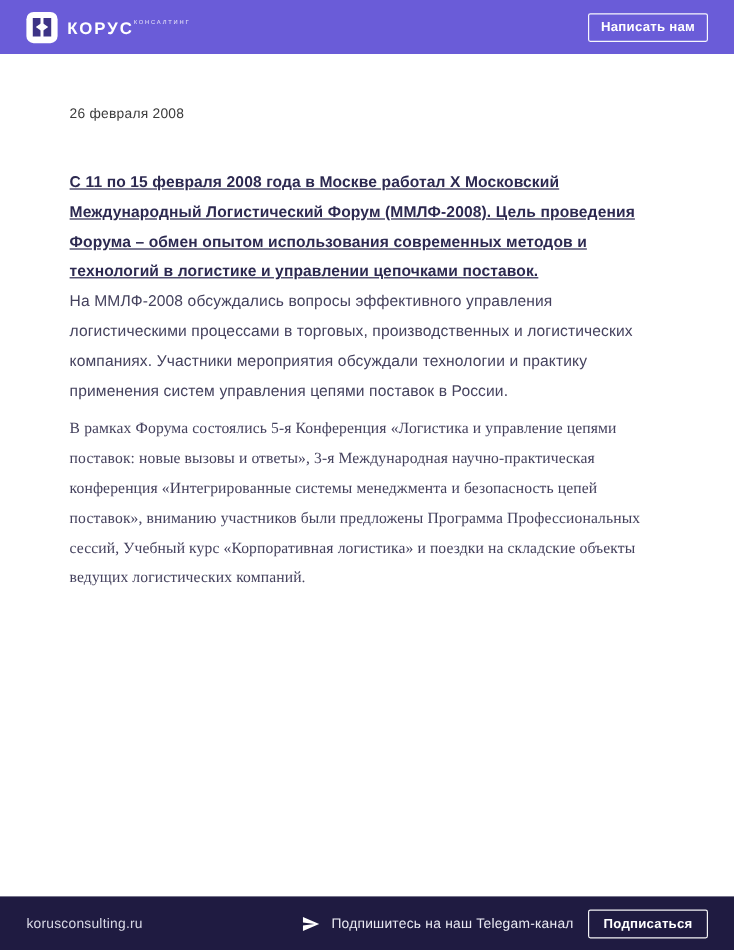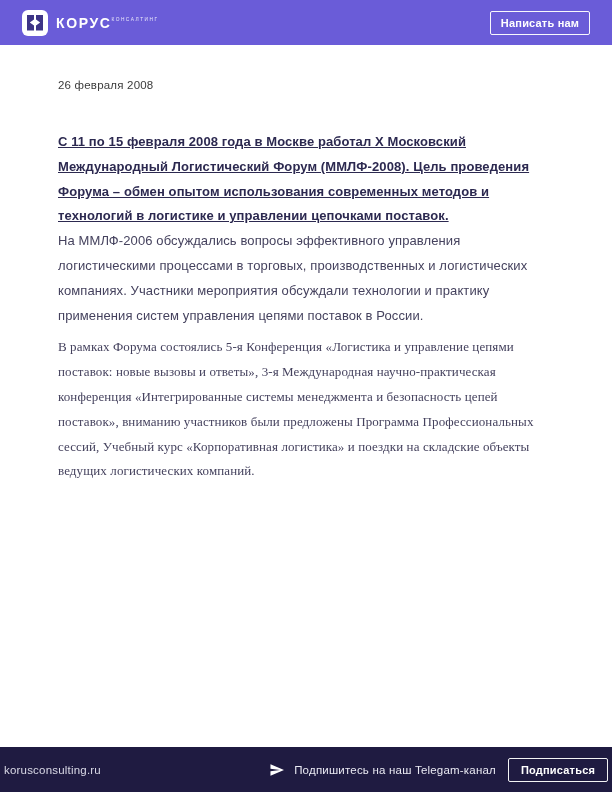--- a/index.html
+++ b/index.html
@@ -52,21 +52,21 @@
     font-weight:bold;
     font-size:11px;
     width:100px;height:24px;
     border-radius:2px;
     cursor:pointer;
     display:flex;align-items:center;justify-content:center;
     letter-spacing:.2px;
   }
   
   .article{padding:0 58px;}
-  .date{margin-top:34px;font-size:11.5px;color:#3b3b3b;letter-spacing:.2px;}
+  .date{margin-top:44px;font-size:11.5px;color:#3b3b3b;letter-spacing:.2px;}
   .title{
     margin:26px 0 0;
     font-size:22px;line-height:38px;
     font-weight:bold;
     color:var(--title-color);
     max-width:460px;
     letter-spacing:.2px;
   }
   .lead,.body-text{
     font-size:13px;line-height:24.8px;
@@ -75,21 +75,21 @@
     margin:0;
   }
   .lead{margin-top:39px;font-weight:bold;color:var(--lead-color);text-decoration:underline;}
   .body-text{color:var(--text-color);}
   .para2{margin-top:7px;font-family:Liberation Serif, serif;}
   
   .footbar{
     position:absolute;left:0;right:0;bottom:0;height:45px;
     background:var(--footer-bg);
     display:flex;align-items:center;
-    padding:0 4px;
+    padding:0 22px;
   }
   .site-link{color:#d9d9e6;font-size:11.5px;text-decoration:none;cursor:pointer;letter-spacing:.2px;}
   .foot-right{margin-left:auto;display:flex;align-items:center;gap:9px;}
   .tg-icon{width:16px;height:16px;display:flex;align-items:center;justify-content:center;}
   .tg-icon svg{width:16px;height:16px;fill:#ffffff;}
   .tg-text{color:#e9e9f2;font-size:11.5px;margin-right:3px;letter-spacing:.2px;}
 </style>
 </head>
 <body>
 
@@ -103,21 +103,21 @@
       <span class="brand">КОРУС</span>
       <span class="brand-sub">КОНСАЛТИНГ</span>
     </div>
   </div>
   <button class="btn-outline">Написать нам</button>
 </header>
 
 <main class="article">
   <div class="date">26 февраля 2008</div>
   <p class="lead">С 11 по 15 февраля 2008 года в Москве работал X Московский Международный Логистический Форум (ММЛФ-2008). Цель проведения Форума – обмен опытом использования современных методов и технологий в логистике и управлении цепочками поставок.</p>
-  <p class="body-text">На ММЛФ-2006 обсуждались вопросы эффективного управления логистическими процессами в торговых, производственных и логистических компаниях. Участники мероприятия обсуждали технологии и практику применения систем управления цепями поставок в России.</p>
+  <p class="body-text">На ММЛФ-2008 обсуждались вопросы эффективного управления логистическими процессами в торговых, производственных и логистических компаниях. Участники мероприятия обсуждали технологии и практику применения систем управления цепями поставок в России.</p>
   <p class="body-text para2">В рамках Форума состоялись 5-я Конференция «Логистика и управление цепями поставок: новые вызовы и ответы», 3-я Международная научно-практическая конференция «Интегрированные системы менеджмента и безопасность цепей поставок», вниманию участников были предложены Программа Профессиональных сессий, Учебный курс «Корпоративная логистика» и поездки на складские объекты ведущих логистических компаний.</p>
 </main>
 
 <footer class="footbar">
   <a class="site-link">korusconsulting.ru</a>
   <div class="foot-right">
     <span class="tg-icon">
       <svg viewBox="0 0 24 24" aria-hidden="true">
           <path d="M2.2 20.8 22.5 12 2.2 3.2l.01 6.8L16.5 12 2.21 14z"></path>
         </svg>

